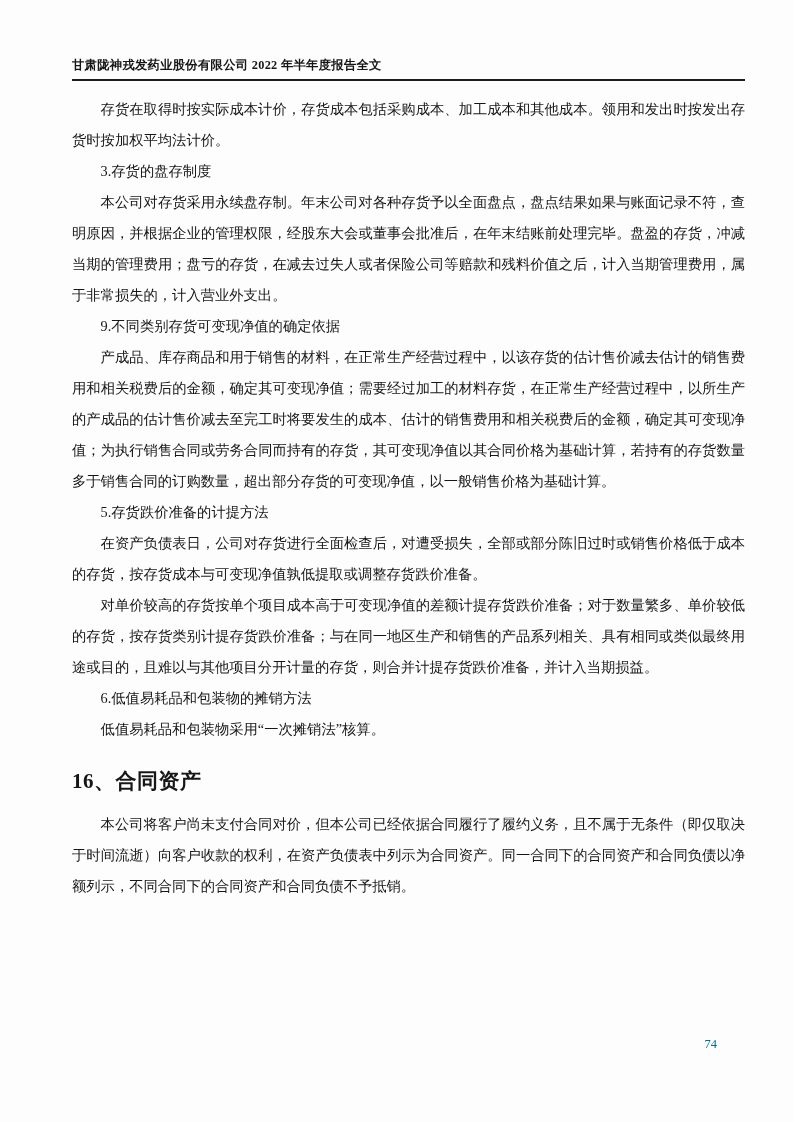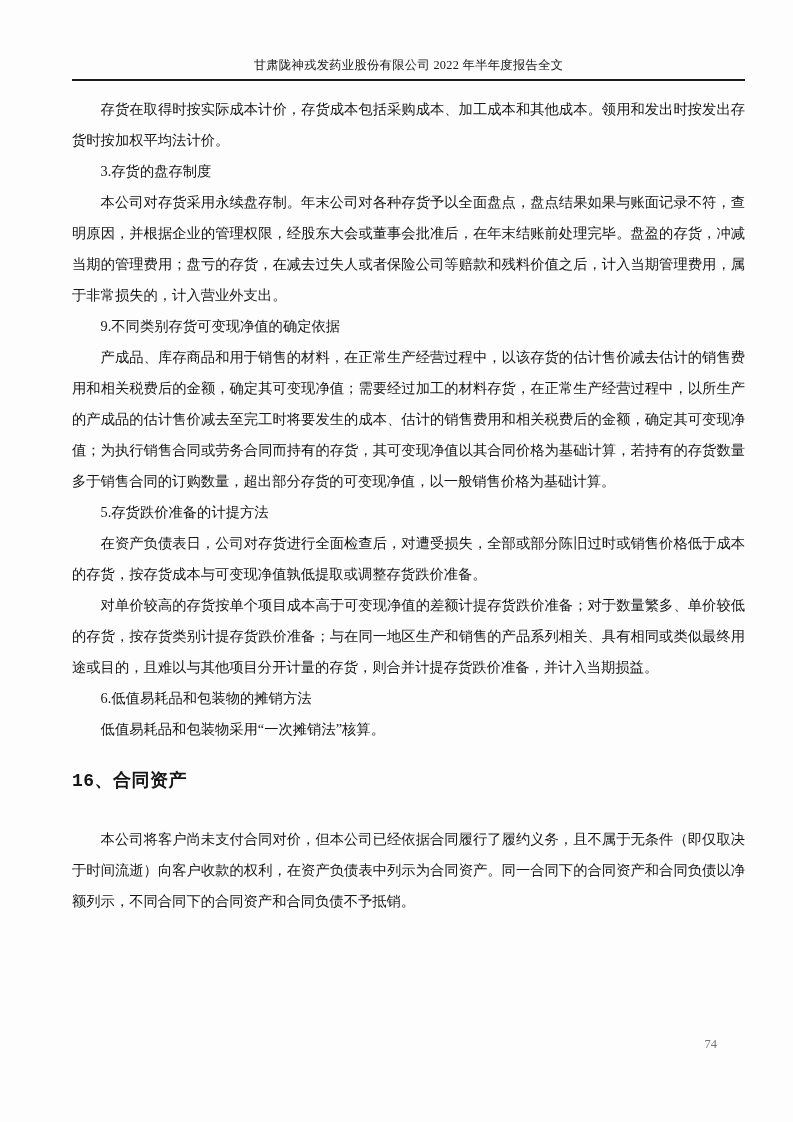--- a/index.html
+++ b/index.html
@@ -19,58 +19,58 @@
   }
   .header {
     position: absolute;
     top: 0;
     left: 72px;
     width: 673px;
   }
   .header-title {
     padding-top: 57px;
     padding-bottom: 5px;
-    text-align: center;
+    text-align: left;
     font-size: 12.3px;
     letter-spacing: 0.3px;
     border-bottom: 2px solid #1c1c1c;
     white-space: nowrap;
+    font-weight: bold;
   }
   .content {
     position: absolute;
     top: 94px;
     left: 72px;
     width: 673px;
     font-size: 14.3px;
     line-height: 31px;
     text-align: justify;
     text-justify: inter-ideograph;
   }
   .para, .item-heading {
     margin: 0;
     text-indent: 2em;
     font-weight: normal;
     font-size: 14.3px;
     font-family: Liberation Serif, serif;
   }
   .section-heading {
-    margin: 21px 0 27px 0;
+    margin: 21px 0 12px 0;
     text-indent: 0;
     font-weight: bold;
-    font-size: 18px;
+    font-size: 21px;
     line-height: 31px;
     letter-spacing: 0.5px;
-    font-family: Liberation Mono, monospace;
   }
   .footer {
     position: absolute;
     top: 1037px;
     right: 76px;
     font-size: 12.5px;
-    color: #737373;
+    color: #0369a1;
   }
 </style>
 </head>
 <body>
 
 <div class="page">
 
   <div class="header">
     <div class="header-title">甘肃陇神戎发药业股份有限公司 2022 年半年度报告全文</div>
   </div>

